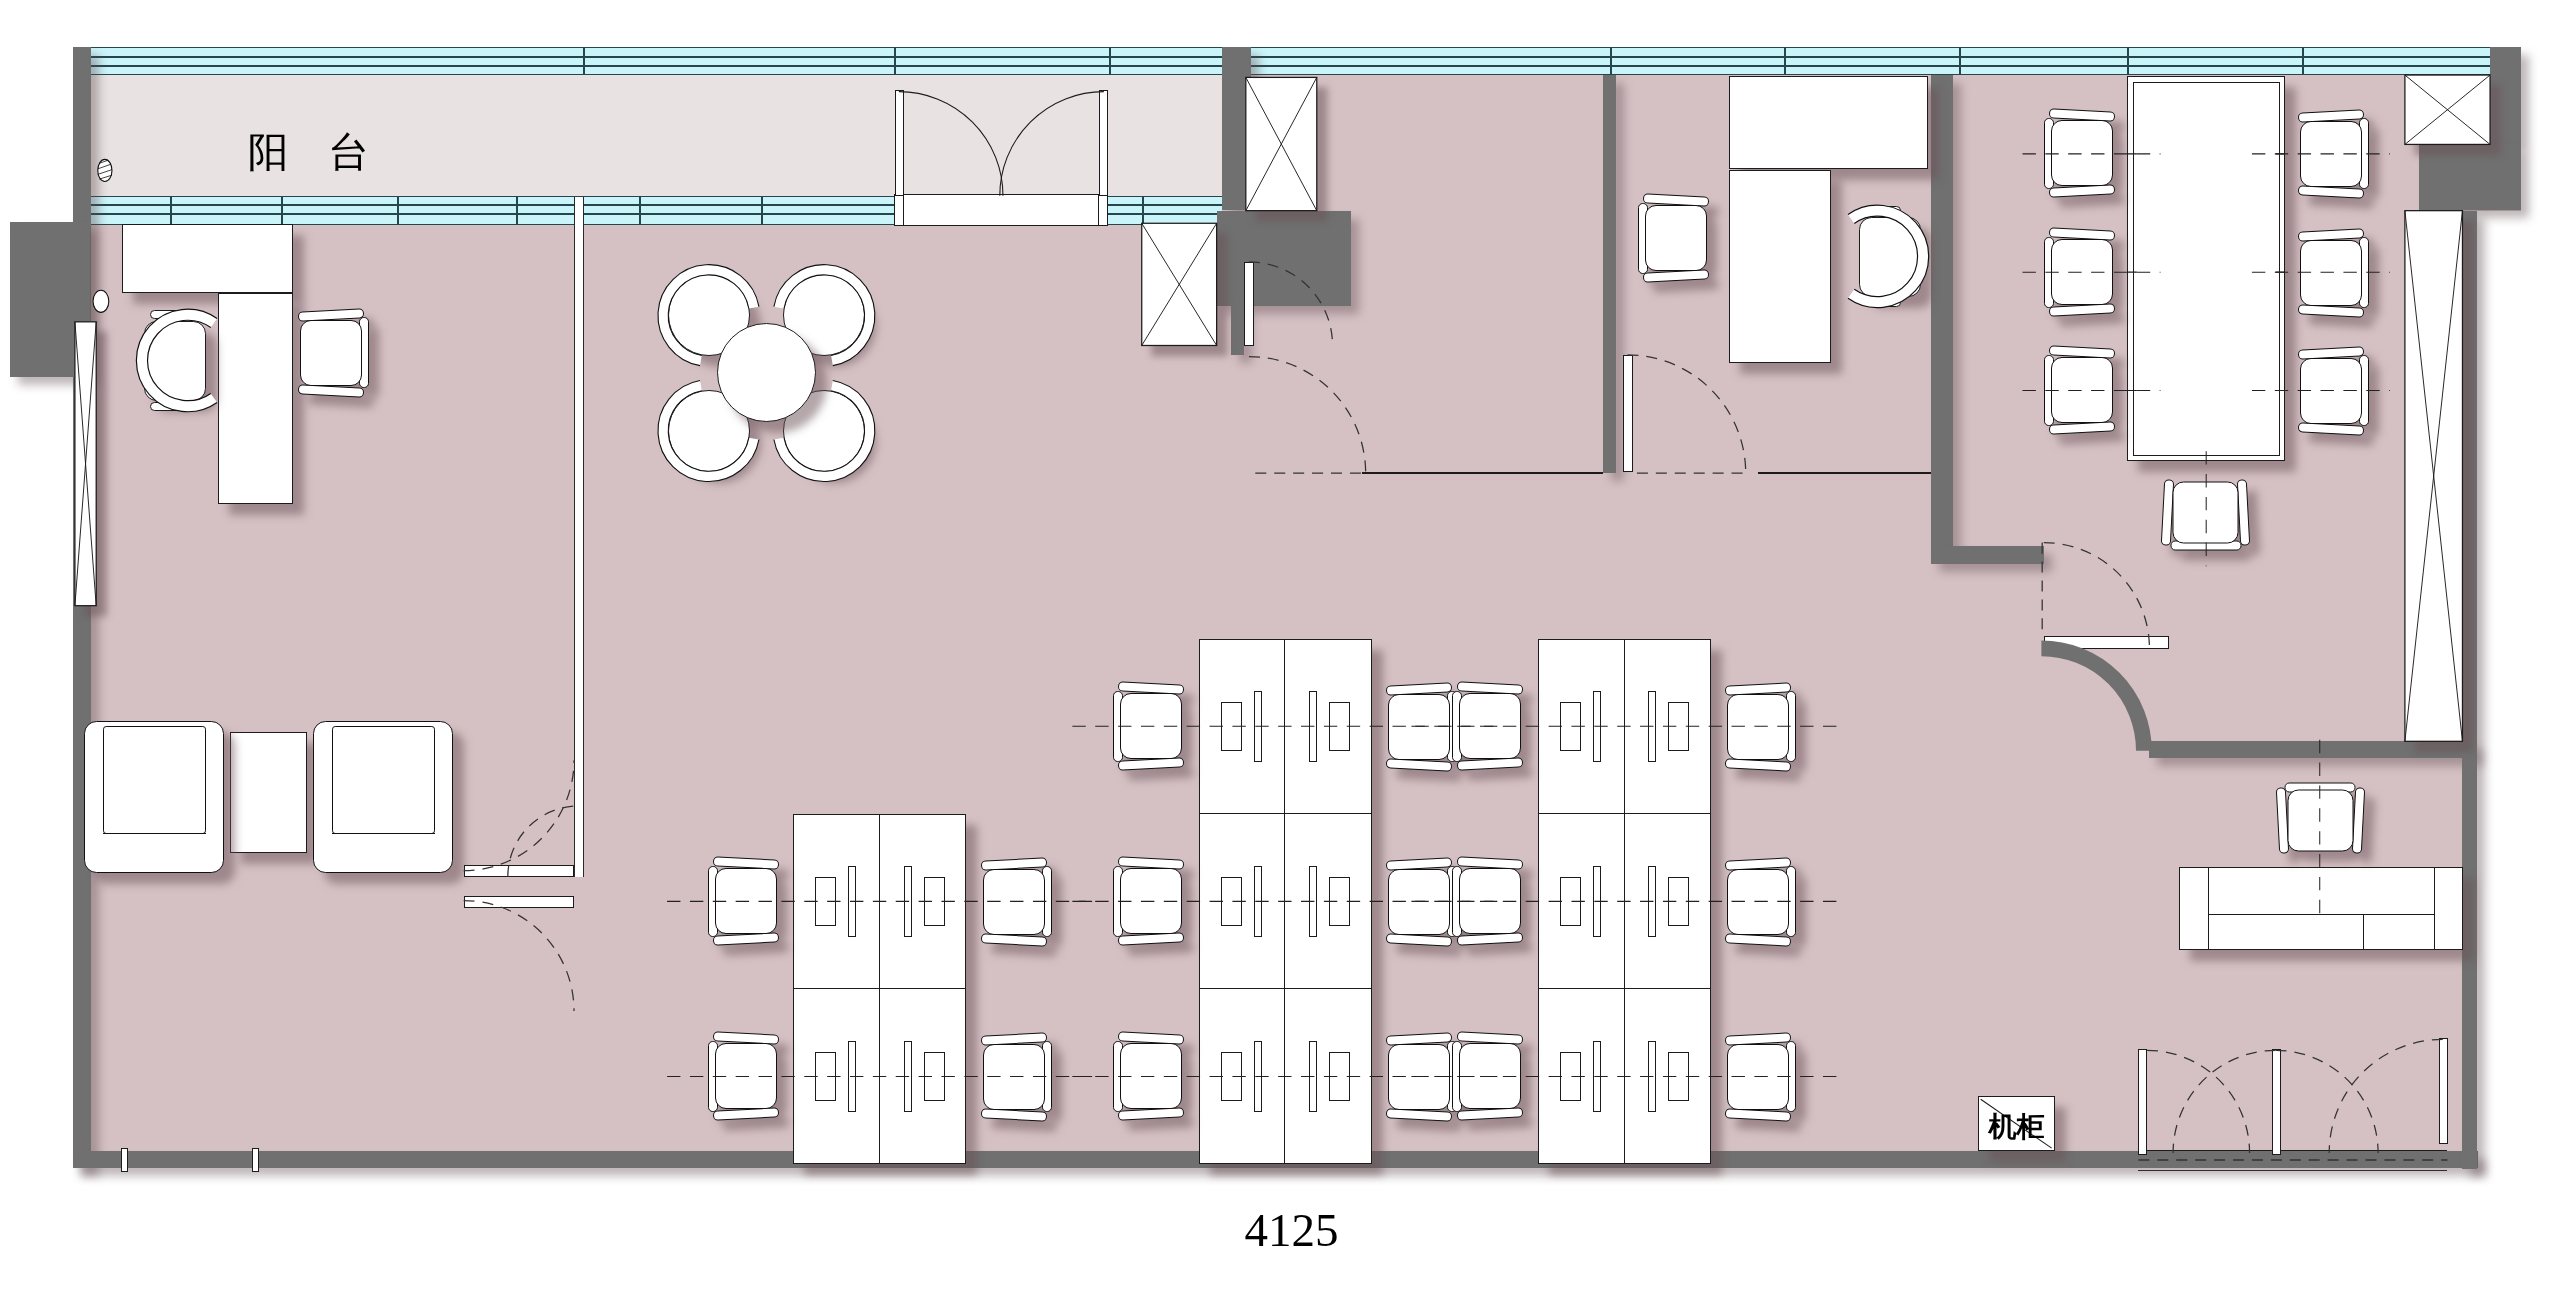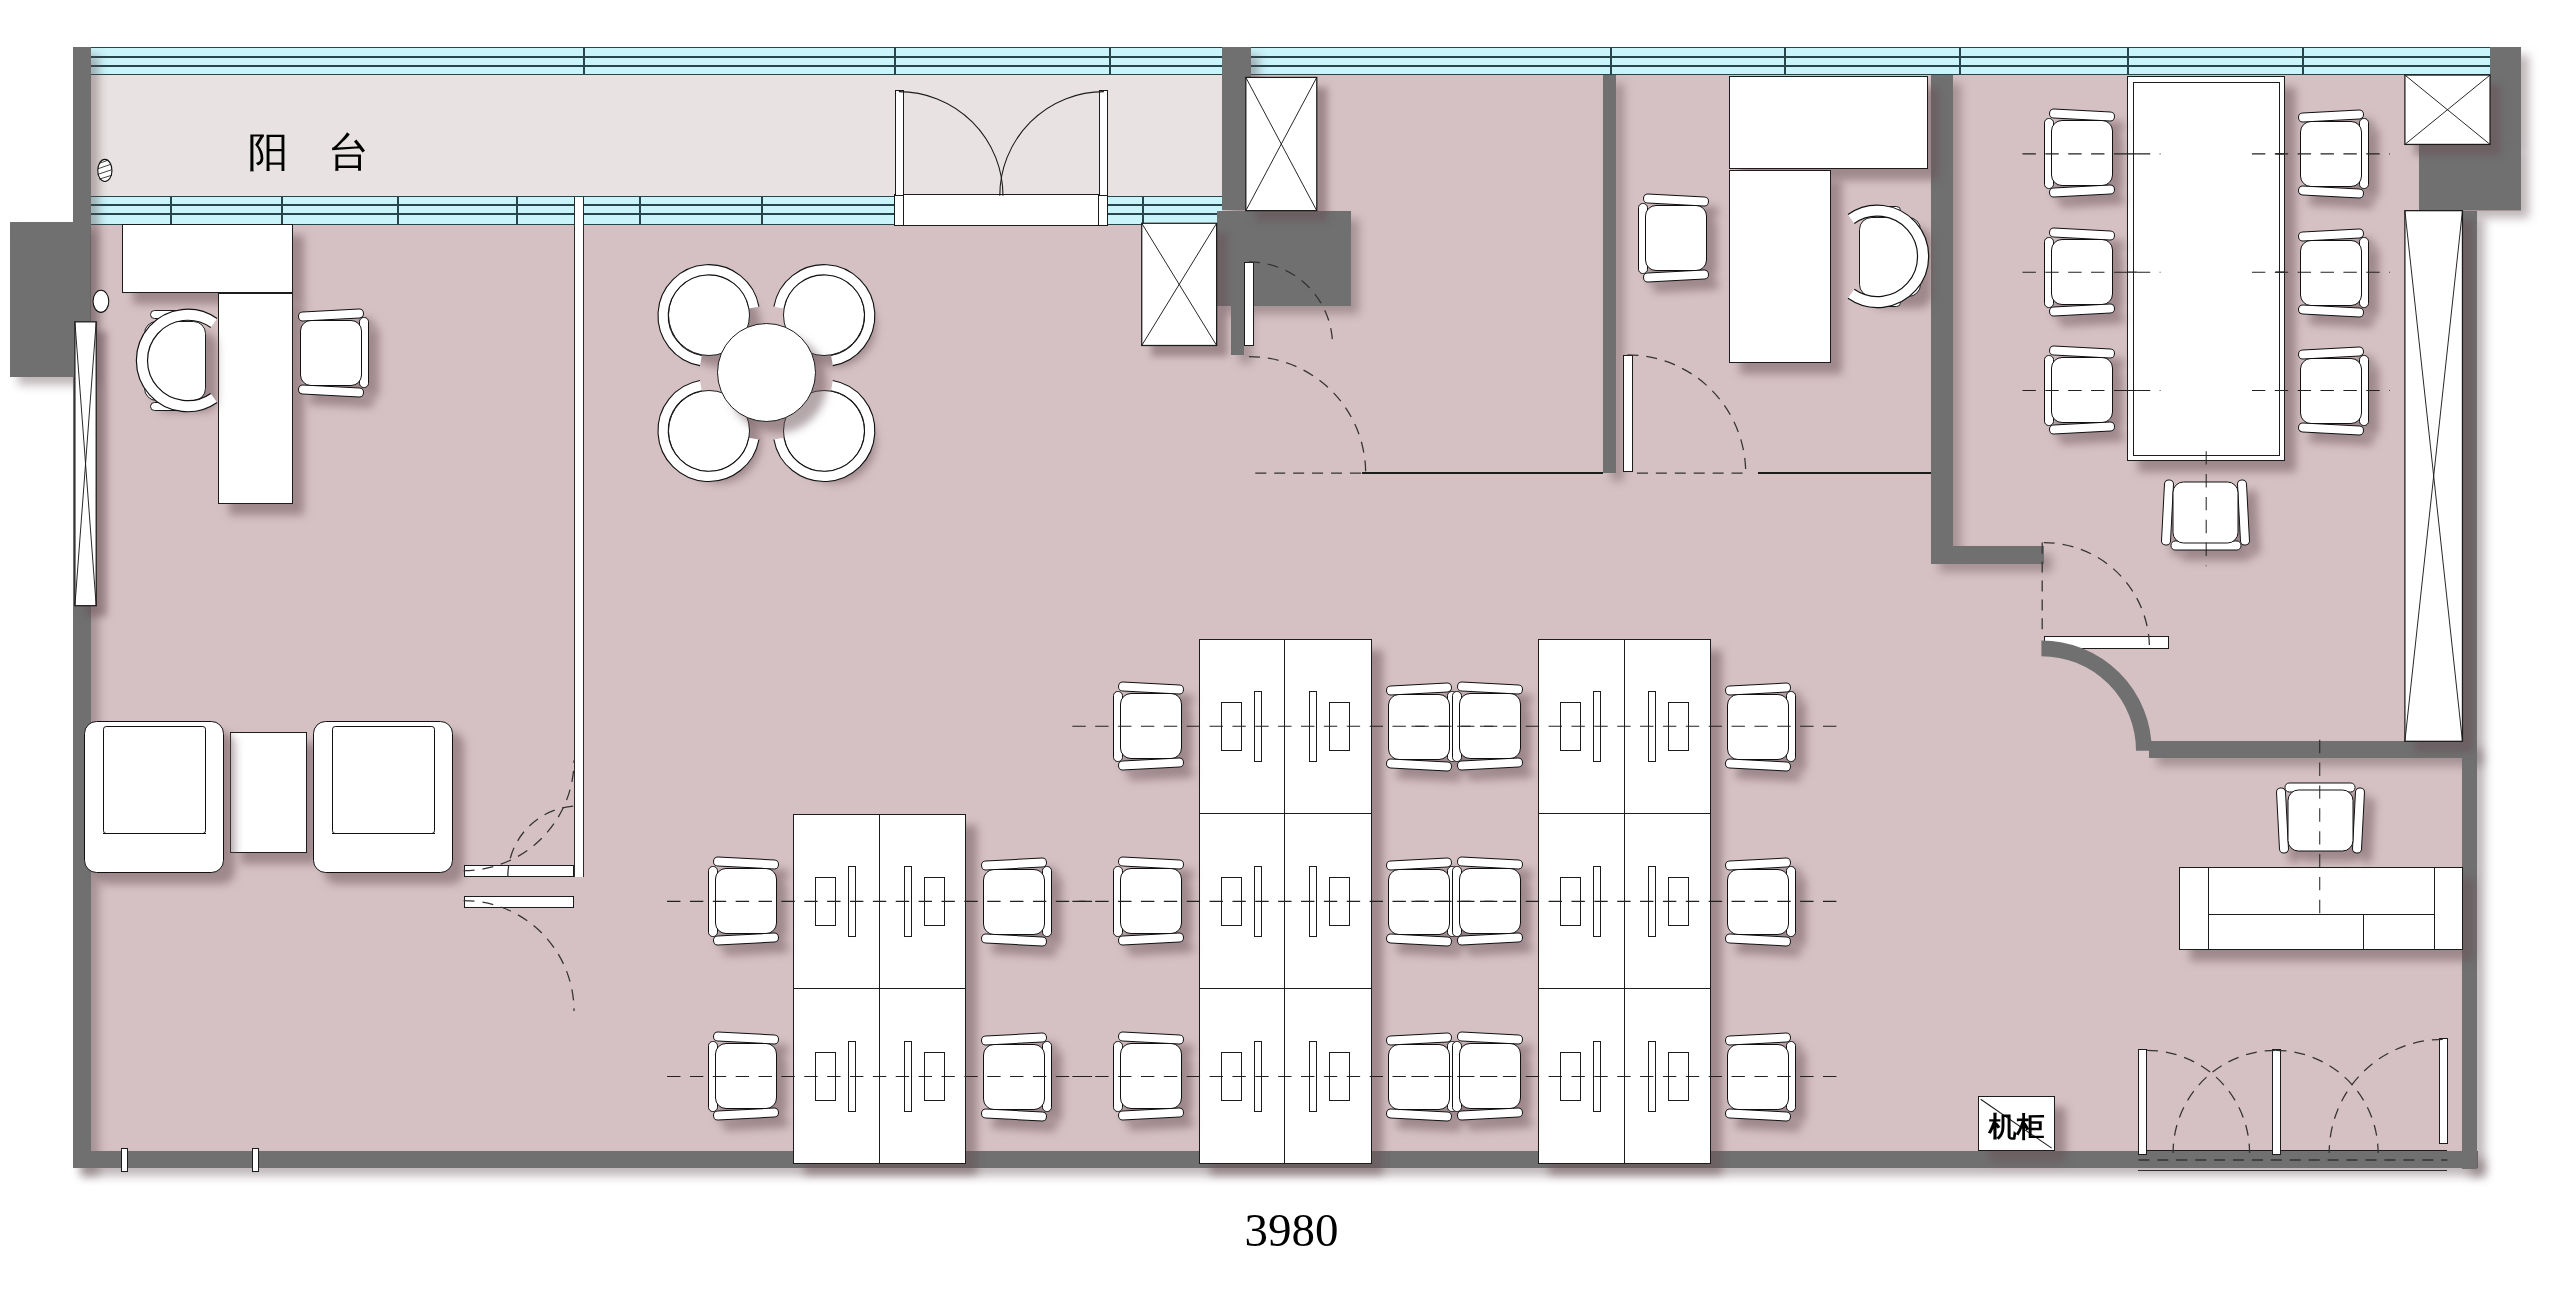--- a/index.html
+++ b/index.html
@@ -102,21 +102,21 @@
       <path d="M2565,195 L2740,195" fill="none" stroke="#222" stroke-width="1.3" stroke-dasharray="17 12"></path>
       <path d="M2565,345 L2740,345" fill="none" stroke="#222" stroke-width="1.3" stroke-dasharray="17 12"></path>
       <path d="M2565,495 L2740,495" fill="none" stroke="#222" stroke-width="1.3" stroke-dasharray="17 12"></path>
       <path d="M2856,195 L3031,195" fill="none" stroke="#222" stroke-width="1.3" stroke-dasharray="17 12"></path>
       <path d="M2856,345 L3031,345" fill="none" stroke="#222" stroke-width="1.3" stroke-dasharray="17 12"></path>
       <path d="M2856,495 L3031,495" fill="none" stroke="#222" stroke-width="1.3" stroke-dasharray="17 12"></path>
       <path d="M2798,572 L2798,718" fill="none" stroke="#222" stroke-width="1.3" stroke-dasharray="17 12"></path>
       <path d="M2942,938 L2942,1168" fill="none" stroke="#222" stroke-width="1.3" stroke-dasharray="17 12"></path>
     </svg>
   <div class="lbl" id="lbl-balcony" style="left: 221px; top: 125px; width: 189px; text-align: center; font-size: 41px; letter-spacing: 14px; z-index: 50;">阳 台</div>
-  <div class="lbl" id="lbl-unit" style="font-family: &quot;Liberation Serif&quot;, serif; left: 1173px; top: 1203px; width: 237px; text-align: center; font-size: 47px; z-index: 50;">3980</div>
+  <div class="lbl" id="lbl-unit" style="font-family: &quot;Liberation Serif&quot;, serif; left: 1173px; top: 1203px; width: 237px; text-align: center; font-size: 47px; z-index: 50;">4125</div>
   <div class="lbl" id="lbl-cab" style="left: 1969px; top: 1108px; width: 95px; text-align: center; font-size: 28px; font-weight: bold; z-index: 50;">机柜</div>
 <div class="fl" style="left: 91px; top: 75px; width: 2430px; height: 136px; z-index: 1; background: rgb(213, 193, 196);"></div>
     <div class="fl" style="left: 91px; top: 211px; width: 2372px; height: 942px; z-index: 1; background: rgb(213, 193, 196);"></div>
     <div class="fl" style="left: 91px; top: 75px; width: 1131px; height: 121px; z-index: 1; background: rgb(232, 227, 226);"></div>
     <div class="win" style="left: 75px; top: 47px; width: 2446px; height: 28px; z-index: 3;"></div>
     <div class="wline" style="left: 75px; top: 56px; width: 2446px; height: 1.6px; z-index: 4;"></div>
     <div class="wline" style="left: 75px; top: 65px; width: 2446px; height: 1.6px; z-index: 4;"></div>
     <div class="win" style="left: 91px; top: 196px; width: 1131px; height: 29px; z-index: 3;"></div>
     <div class="wline" style="left: 91px; top: 204px; width: 1131px; height: 1.6px; z-index: 4;"></div>
     <div class="wline" style="left: 91px; top: 213px; width: 1131px; height: 1.6px; z-index: 4;"></div>

